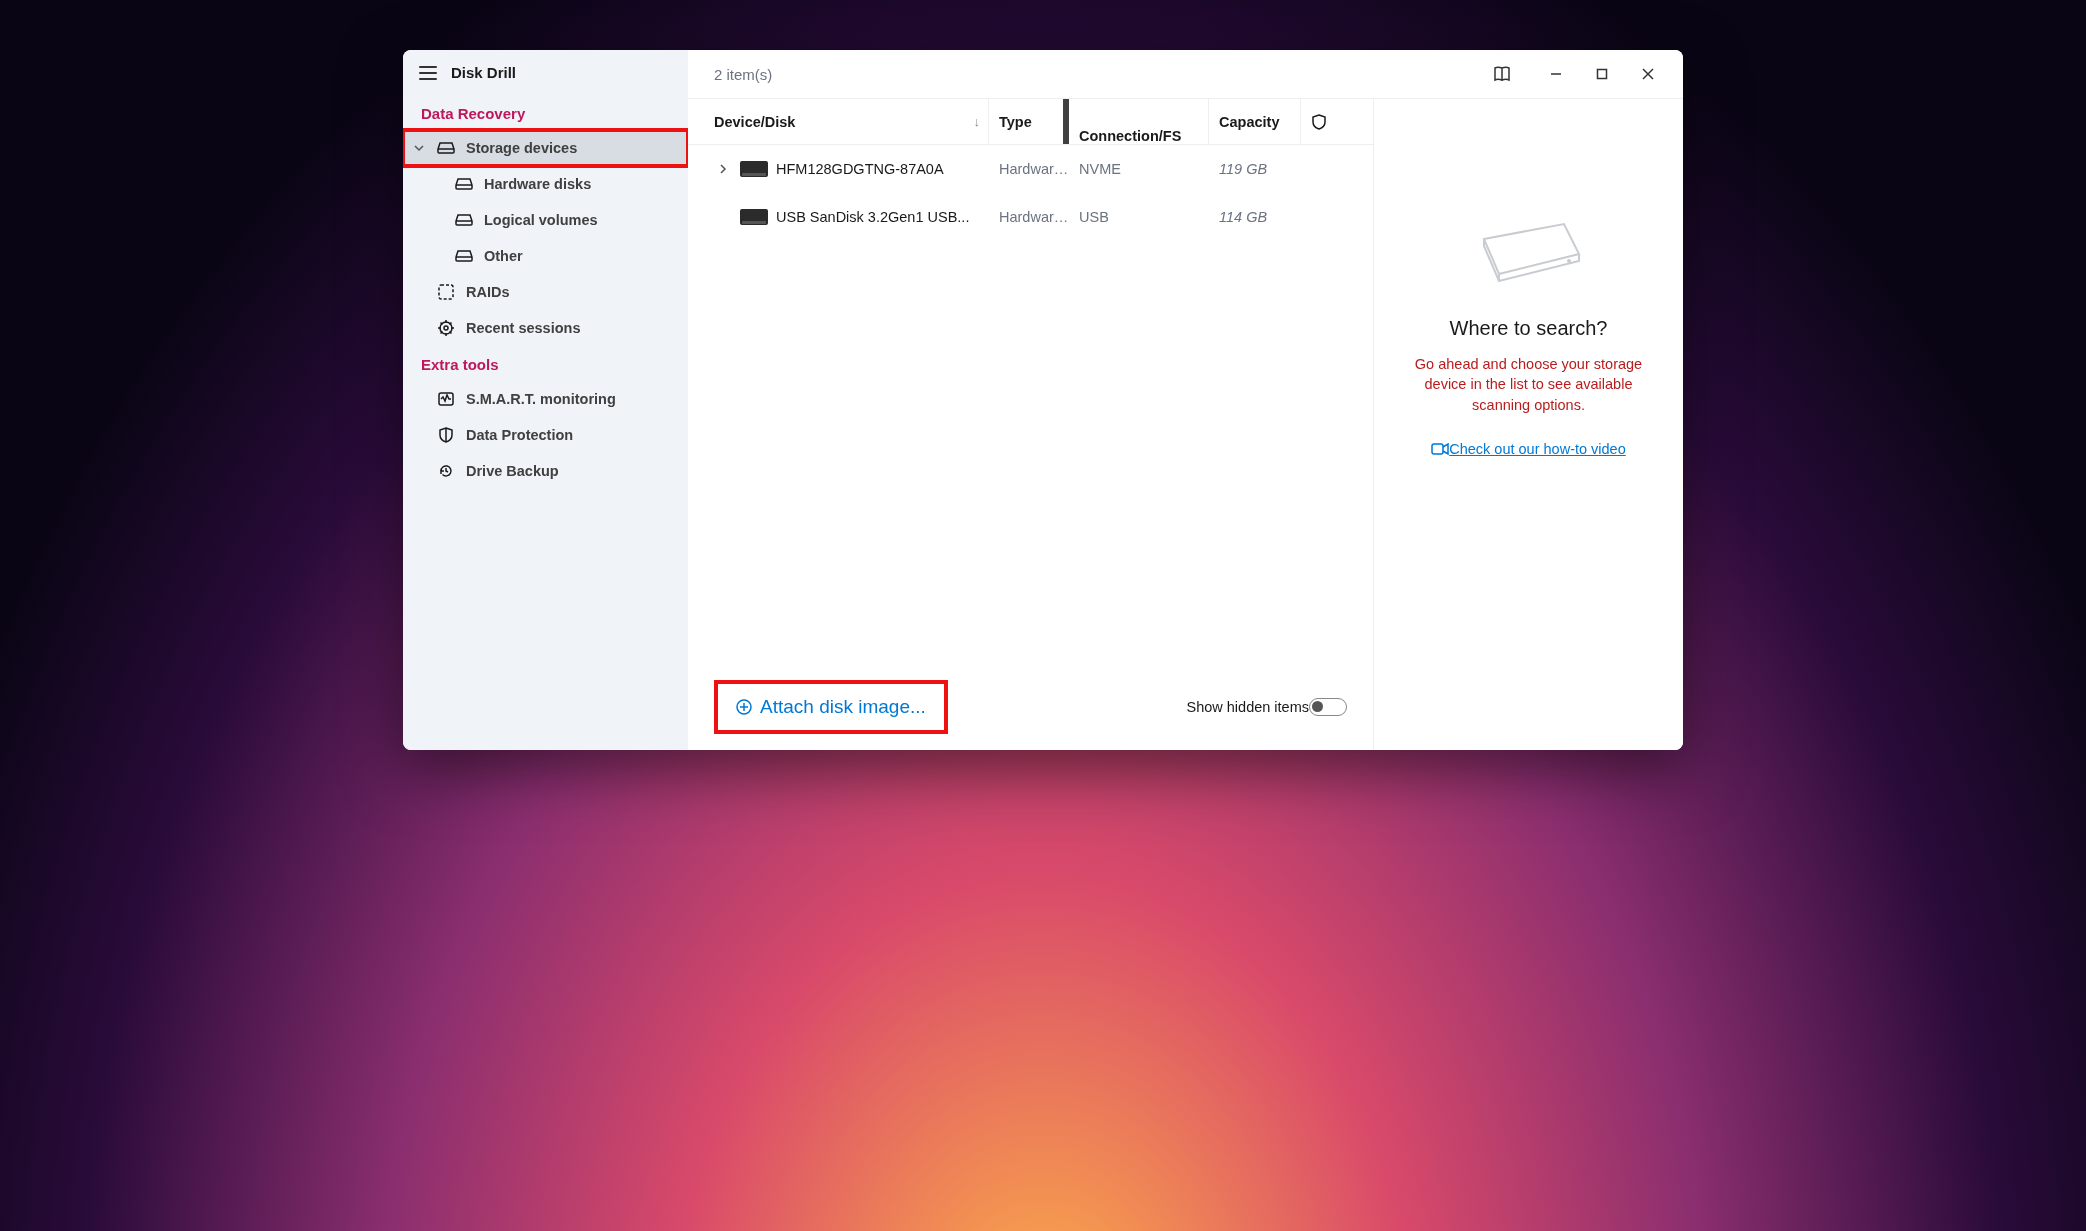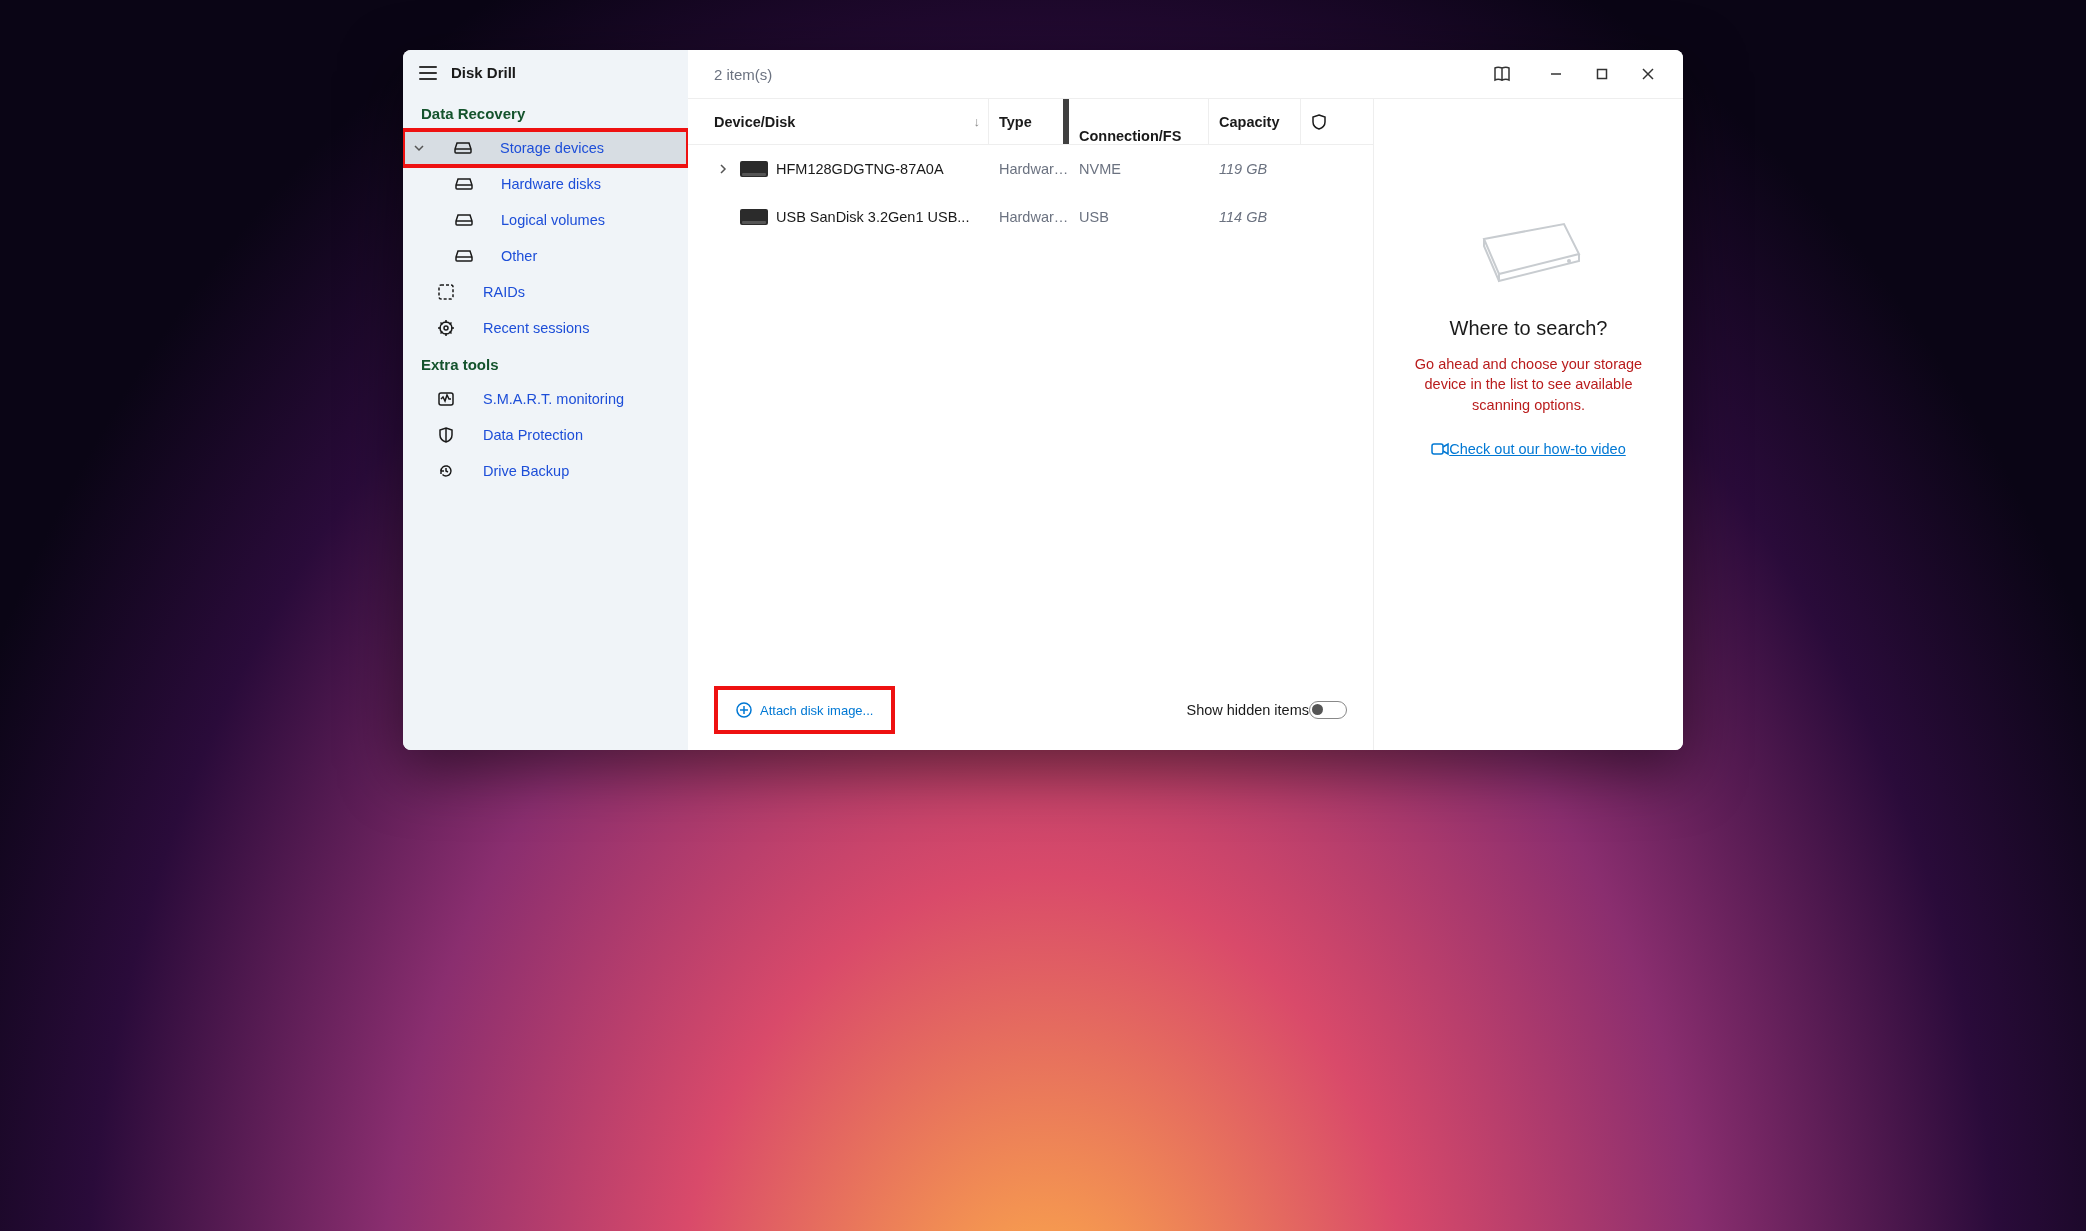--- a/index.html
+++ b/index.html
@@ -10,22 +10,22 @@
 }
 .window {
   width: 1280px; height: 700px; background: #fff; border-radius: 8px;
   box-shadow: 0 20px 60px rgba(0,0,0,.5); display: flex; overflow: hidden;
 }
 .sidebar { width: 285px; background: #f0f4f8; display: flex; flex-direction: column; }
 .sb-header { display: flex; align-items: center; gap: 14px; padding: 14px 16px; }
 .hamburger { width: 18px; height: 14px; display: flex; flex-direction: column; justify-content: space-between; cursor: pointer; }
 .hamburger span { height: 2px; background: #333; border-radius: 1px; }
 .app-title { font-size: 15px; font-weight: 600; color: #1a1a1a; }
-.sb-section-title { font-size: 15px; font-weight: 600; color: #14532d; padding: 10px 18px 8px; }
-.sb-item { display: flex; align-items: center; gap: 28px; padding: 9px 18px 9px 34px; font-size: 14.5px; color: #1d4ed8; cursor: pointer; }
+.sb-section-title { font-size: 15px; font-weight: 600; color: #be185d; padding: 10px 18px 8px; }
+.sb-item { display: flex; align-items: center; gap: 11px; padding: 9px 18px 9px 34px; font-size: 14.5px; color: #404040; cursor: pointer; font-weight: bold; }
 .sb-item.selected { background: #d7dde3; }
 .sb-item.child { padding-left: 52px; }
 .sb-item .chev { width: 10px; display:flex; align-items:center; justify-content:center; color:#555; margin-left:-23px; margin-right:2px; }
 .sb-icon { width: 18px; height: 18px; display: flex; align-items: center; justify-content: center; color: #1a1a1a; flex-shrink: 0; }
 .highlight-red { outline: 4px solid #e11; outline-offset: -2px; }
 
 .main { flex: 1; display: flex; flex-direction: column; background: #fff; }
 .main-top { display: flex; align-items: center; justify-content: space-between; padding: 8px 12px 8px 26px; border-bottom: 1px solid #eee; }
 .items-count { font-size: 15px; color: #6b7280; }
 .win-controls { display: flex; align-items: center; gap: 0; }
@@ -52,21 +52,21 @@
 .row .c-cap { width: 92px; padding-left:10px; color:#6b7280;font-style:italic;}
 .dev-name { white-space:nowrap; overflow:hidden; text-overflow:ellipsis; max-width: 195px; }
 
 .right-panel { width: 310px; border-left: 1px solid #eee; display: flex; flex-direction: column; align-items: center; padding: 120px 24px 0; text-align: center; }
 .drive-illus { width: 120px; height: 70px; margin-bottom: 28px; }
 .right-title { font-size: 20px; font-weight: 400; color: #1a1a1a; margin-bottom: 14px; }
 .right-text { font-size: 14.5px; color: #b91c1c; line-height: 1.4; margin-bottom: 26px; }
 .video-link { display:flex; align-items:center; color:#0078d4; font-size:14.5px; text-decoration: underline; cursor: pointer; }
 
 .main-bottom { display:flex; align-items:center; justify-content:space-between; padding: 12px 26px 16px; }
-.attach-link { display:flex; align-items:center; gap:8px; color:#0078d4; font-size:13px; cursor:pointer; padding: 8px 14px; }
+.attach-link { display:flex; align-items:center; gap:8px; color:#0078d4; font-size:19px; cursor:pointer; padding: 8px 14px; }
 .attach-wrap { border: 4px solid #e11; padding: 4px; }
 .show-hidden { display:flex; align-items:center; font-size:14.5px; color:#1a1a1a; }
 .toggle { width: 38px; height: 18px; border-radius: 10px; border:1.5px solid #888; position:relative; cursor:pointer; }
 .toggle::after { content:""; position:absolute; left:2px; top:2px; width:11px; height:11px; border-radius:50%; background:#555; }
 
 .main-body { flex:1; display:flex; }
 .list-area { flex:1; display:flex; flex-direction:column; }
 svg { display:block; }
 </style>
 </head>

